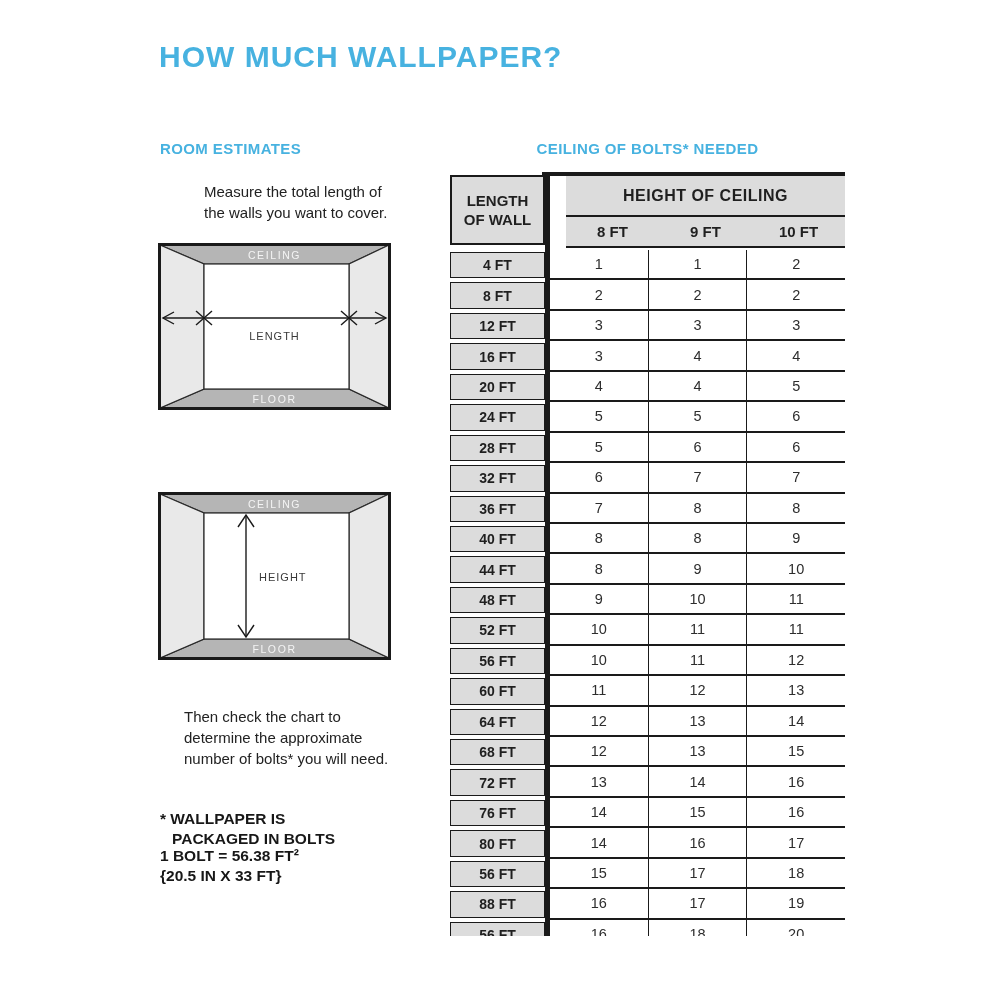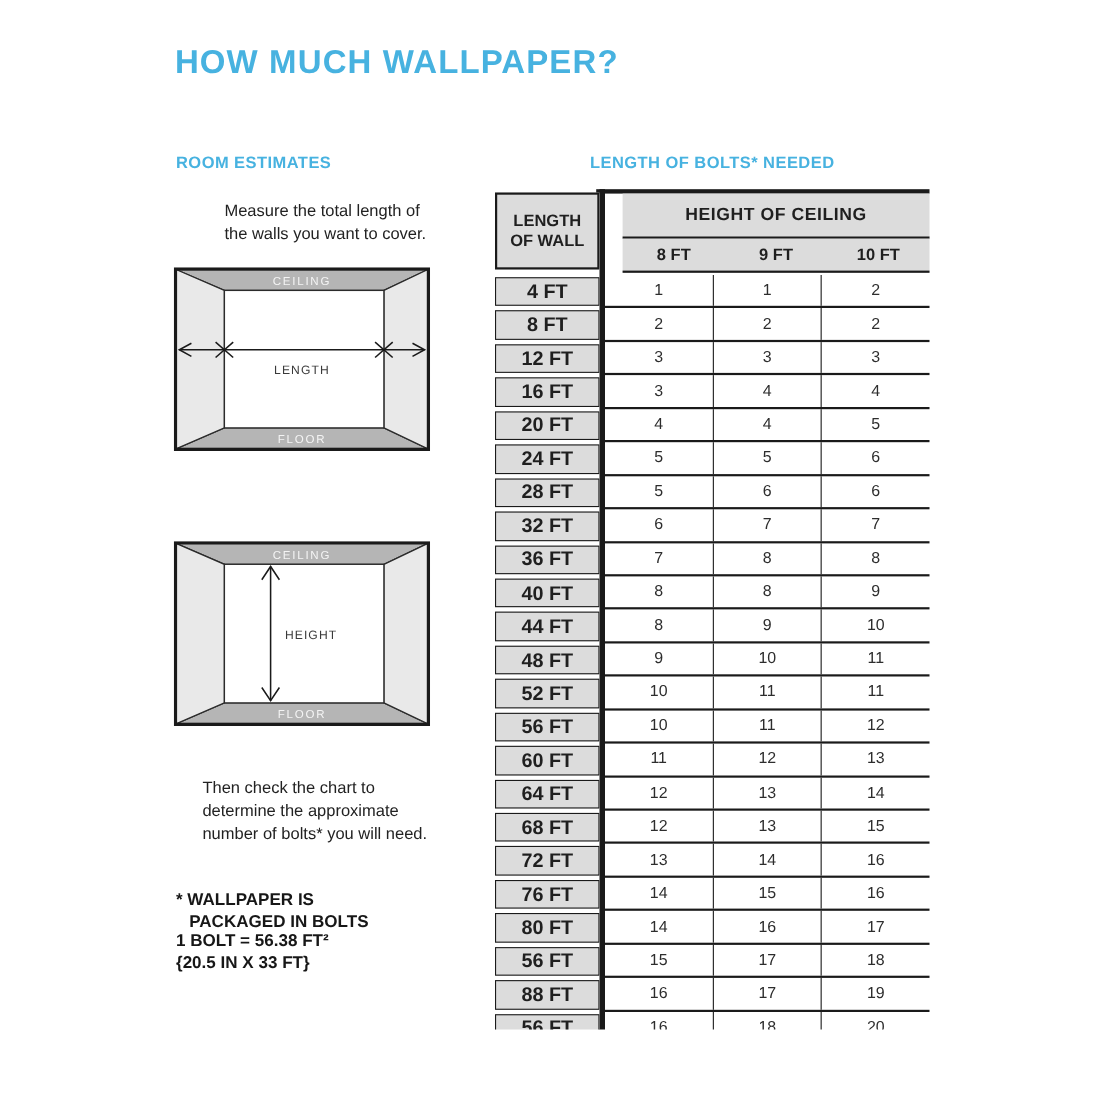--- a/index.html
+++ b/index.html
@@ -47,21 +47,21 @@
   .head-right { position:absolute; left:116px; right:0; top:4px; }
   .group-h { height:41px; background:var(--cellgray); border-bottom:2px solid var(--line);
              display:flex; align-items:center; justify-content:center; font-weight:bold;
              font-size:16px; letter-spacing:0.5px; }
   .sub-h { height:31px; background:var(--cellgray); border-bottom:2px solid var(--line); display:flex; }
   .sub-h > div { flex:1; display:flex; align-items:center; justify-content:center;
                  font-weight:bold; font-size:15px; }
   .tbody { position:absolute; top:78px; left:0; right:0; bottom:0; display:flex; flex-direction:column; }
   .trow  { flex:1; display:flex; }
   .tlabel { width:95px; margin:2px 0; background:var(--cellgray); border:1.5px solid var(--line);
-            display:flex; align-items:center; justify-content:center; font-weight:bold; font-size:18px; }
+            display:flex; align-items:center; justify-content:center; font-weight:bold; font-size:14px; }
   .tvals { flex:1; margin-left:5px; display:flex; border-bottom:2px solid var(--line); }
   .tvals > div { flex:1; display:flex; align-items:center; justify-content:center;
                  font-size:14.5px; color:#2d2d2d; border-right:1.5px solid var(--line); }
   .tvals > div:last-child { border-right:none; }
 </style>
 </head>
 <body>
 
 <div class="canvas">
 
@@ -126,21 +126,21 @@
   <div class="footnote">
     <div>* WALLPAPER IS</div>
     <div class="indent">PACKAGED IN BOLTS</div>
   </div>
 
   <div class="bolt-spec">
     <div>1 BOLT = 56.38 FT²</div>
     <div>{20.5 IN X 33 FT}</div>
   </div>
 
-  <h2 class="sec-heading" id="bolts-heading">LENGTH OF BOLTS* NEEDED</h2>
+  <h2 class="sec-heading" id="bolts-heading">CEILING OF BOLTS* NEEDED</h2>
 
   <div class="btable">
     <div class="topbar"></div>
     <div class="vbar"></div>
     <div class="thead">
       <div class="corner">
         <div>LENGTH</div>
         <div>OF WALL</div>
       </div>
       <div class="head-right">

